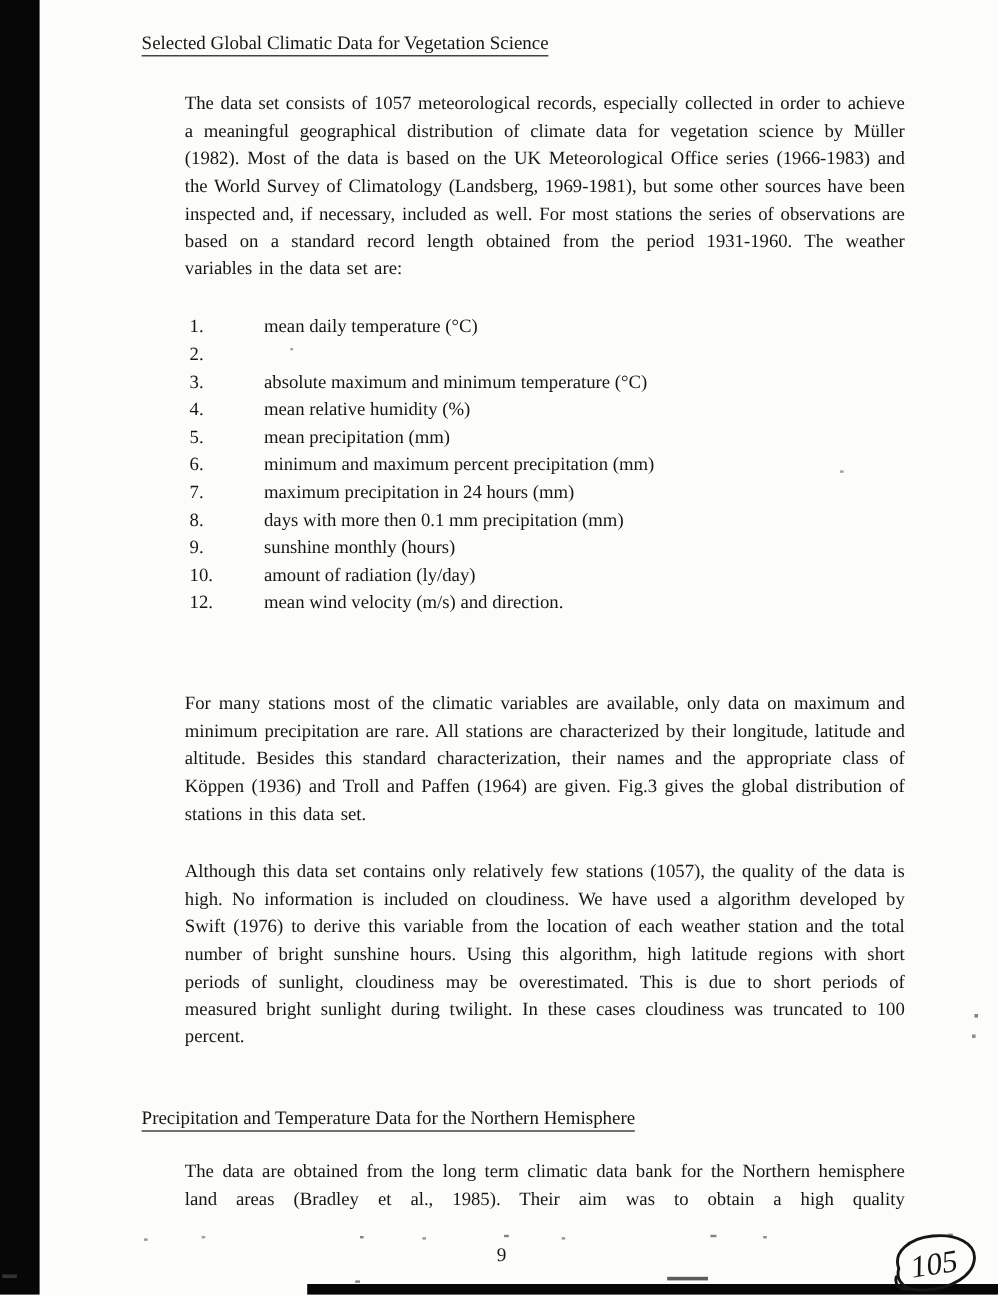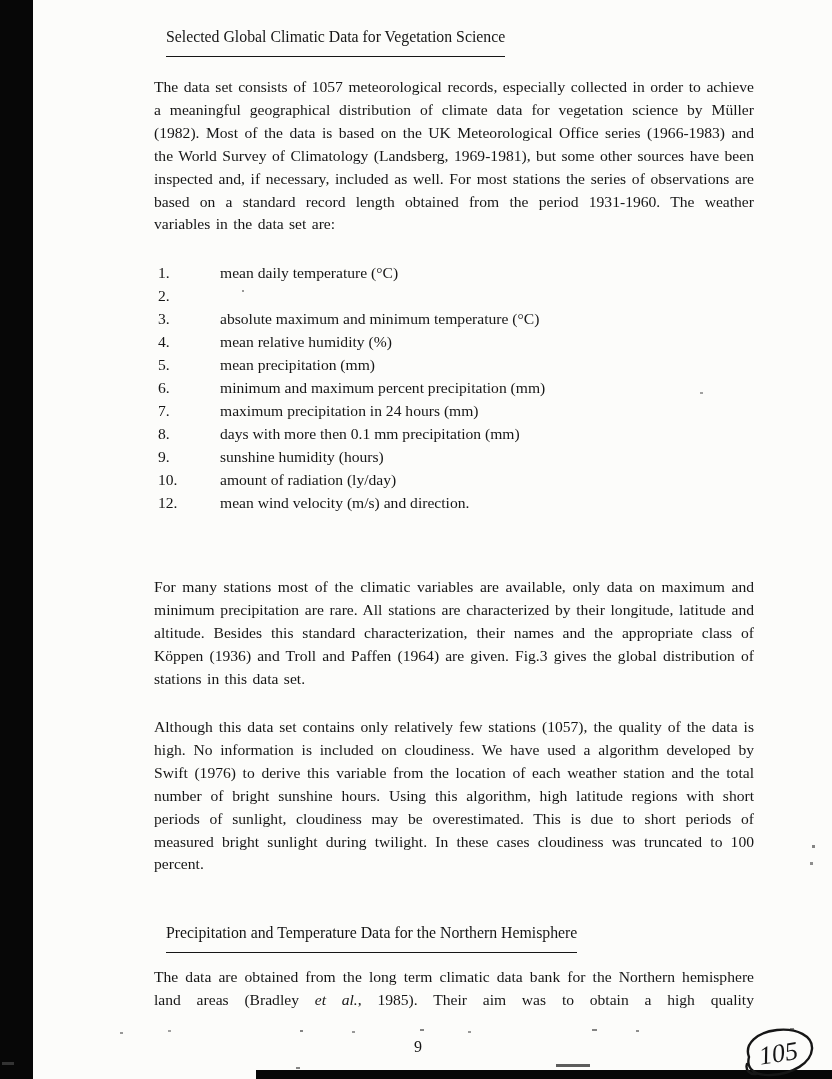--- a/index.html
+++ b/index.html
@@ -21,35 +21,34 @@
     word-spacing:1.5px;
     margin-left:36px;
   }
   .heading{
     position:absolute;left:118px;
     font-size:15.8px;
     white-space:nowrap;
   }
   .heading .u{
     border-bottom:1.4px solid #161616;
-    padding-bottom:11px;
-    margin-left:48px;
+    padding-bottom:1px;
   }
   .force-justify{text-align-last:justify;}
   .vlist{position:absolute;left:158px;width:562px;font-size:15.6px;line-height:23px;}
   .vrow{display:flex;align-items:flex-start;}
   .vnum{flex:0 0 62px;}
   .vtext{flex:1 1 auto;max-width:500px;}
   .pageno{
     position:absolute;left:118px;top:1038px;width:600px;
     text-align:center;font-size:16px;
   }
   .note{position:absolute;left:735px;top:1024px;width:86px;height:56px;}
   .noise{position:absolute;background:#333;}
-  .em{font-style:italic;}
+  .em{}
 </style>
 </head>
 <body>
 
 <div class="page">
 
   <div class="scan-edge edge-left"></div>
   <div class="scan-edge edge-bottom"></div>
 
   <div class="heading" style="top:28px;">
@@ -94,21 +93,21 @@
         <span class="vtext">maximum precipitation in 24 hours (mm)</span>
       </div>
 
       <div class="vrow">
         <span class="vnum">8.</span>
         <span class="vtext">days with more then 0.1 mm precipitation (mm)</span>
       </div>
 
       <div class="vrow">
         <span class="vnum">9.</span>
-        <span class="vtext">sunshine humidity (hours)</span>
+        <span class="vtext">sunshine monthly (hours)</span>
       </div>
 
       <div class="vrow">
         <span class="vnum">10.</span>
         <span class="vtext">amount of radiation (ly/day)</span>
       </div>
 
 
       <div class="vrow">
         <span class="vnum">12.</span>

